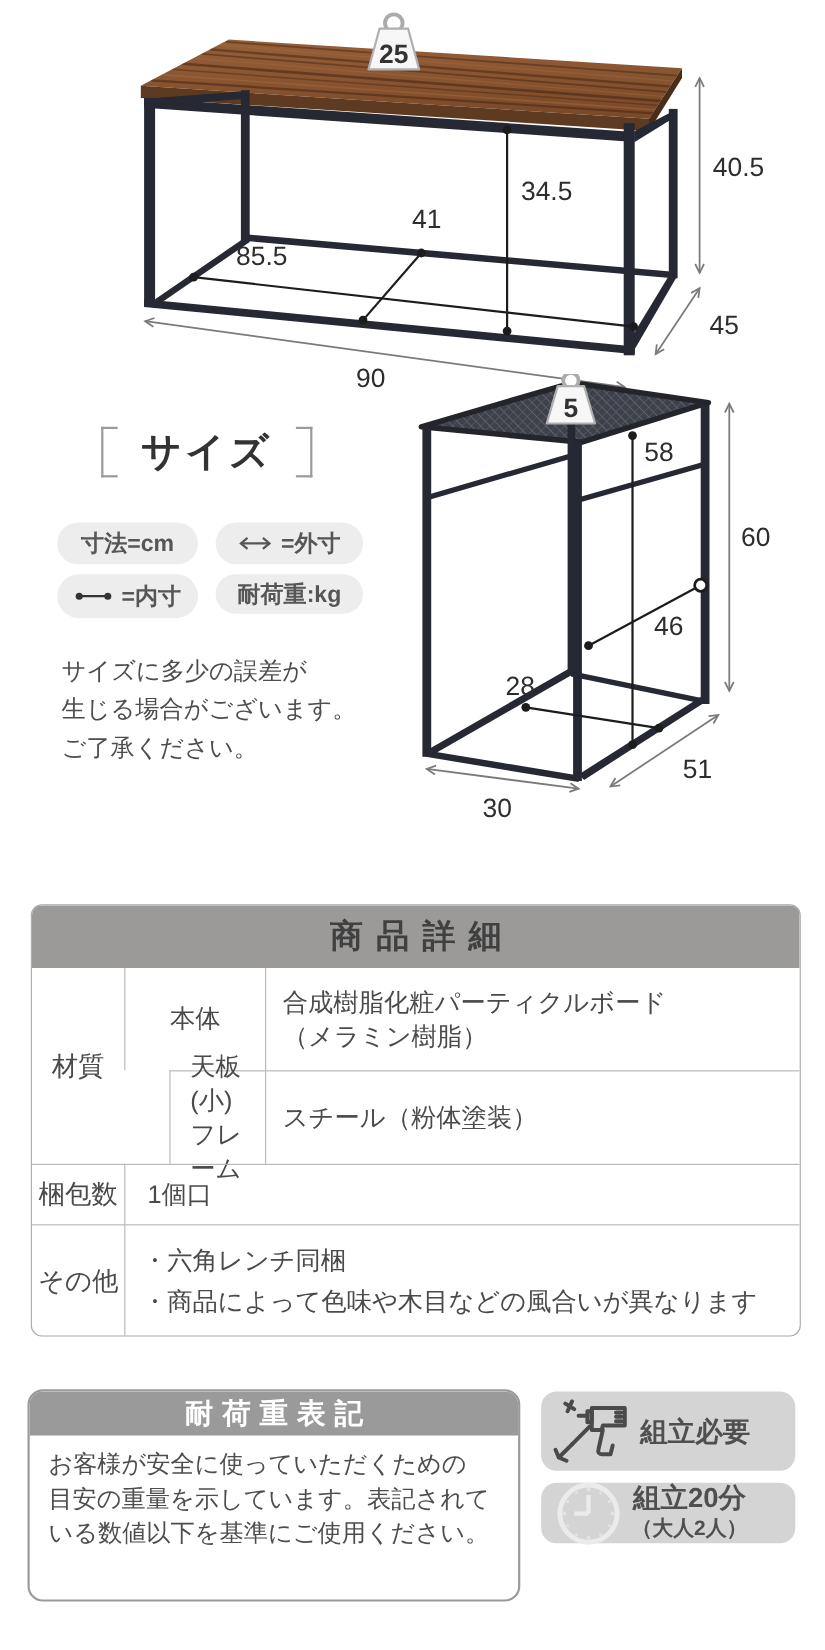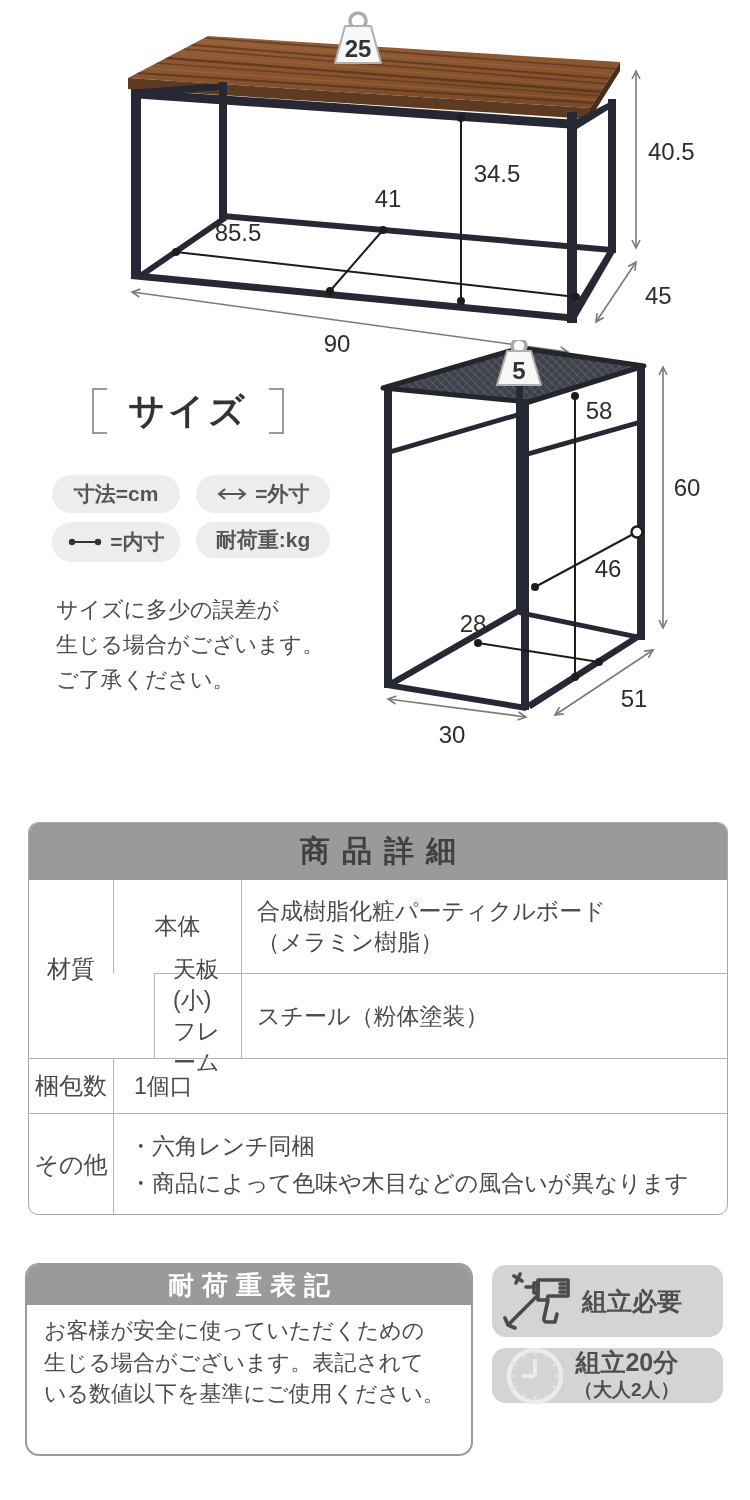--- a/index.html
+++ b/index.html
@@ -254,21 +254,21 @@
       <div class="cell bl bt pad20 span23" style="grid-row:3;">1個口</div>
       <div class="cell bl bt pad15 pre37 span23" style="grid-row:4;">・六角レンチ同梱
 ・商品によって色味や木目などの風合いが異なります</div>
       <div class="cell lbl bt" style="grid-row:4;grid-column:1;">その他</div>
     </div>
   </div>
 
   <div class="abs load-box">
     <div class="load-head">耐荷重表記</div>
     <div class="load-body">お客様が安全に使っていただくための
-生じる場合がございます。表記されて
+目安の重量を示しています。表記されて
 いる数値以下を基準にご使用ください。</div>
   </div>
 
   <div class="abs badge badge-a">
     <svg width="82" height="58" viewBox="0 0 82 58">
       <g stroke="#4a4a4a" stroke-width="3.6" fill="none" stroke-linecap="round" stroke-linejoin="round">
         <path d="M14,4 l8,5 M20,2 l-4,9"></path>
         <path d="M8,53 L20,41 M8,53 l-3,-7 M8,53 l7,3"></path>
         <path d="M20,41 L36,25"></path>
         <path d="M38,8 h30 v16 h-20 l-1,4 h-9 z"></path>

